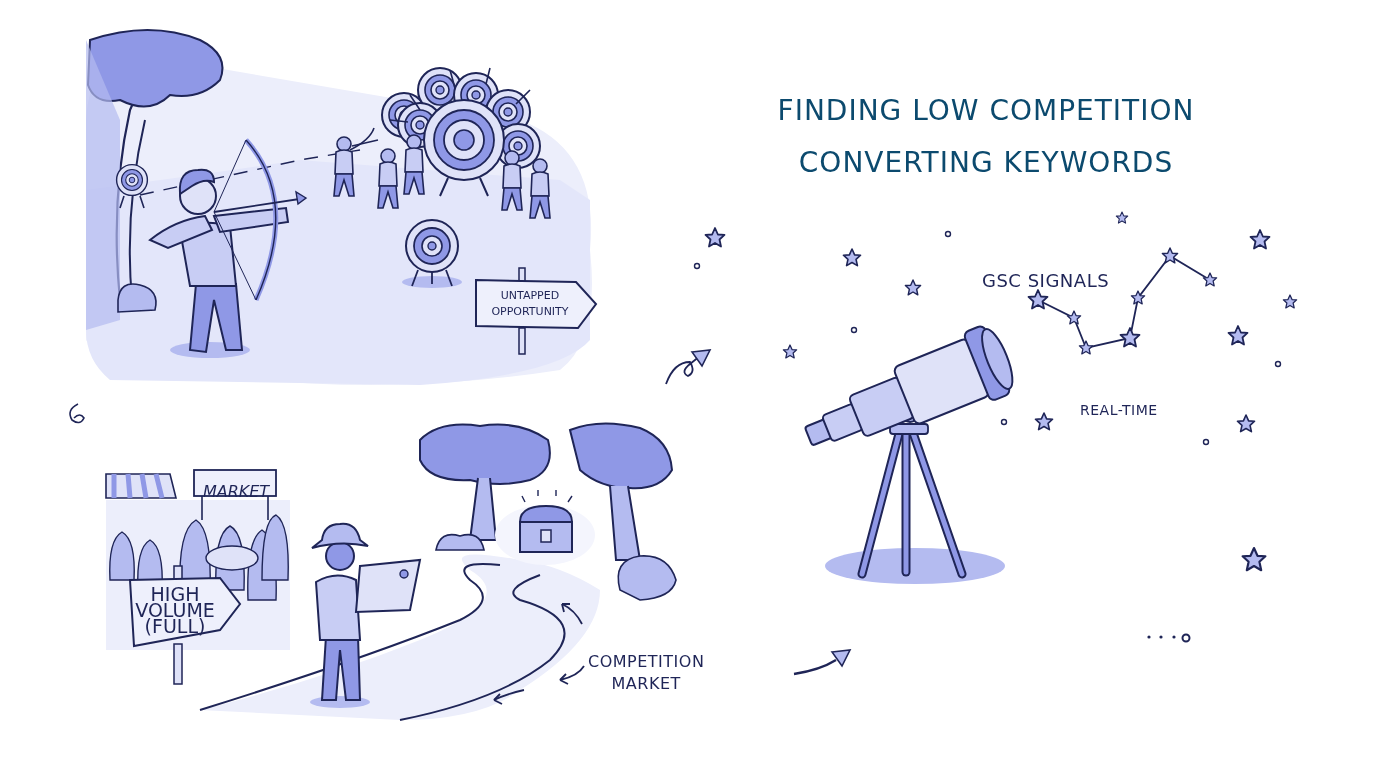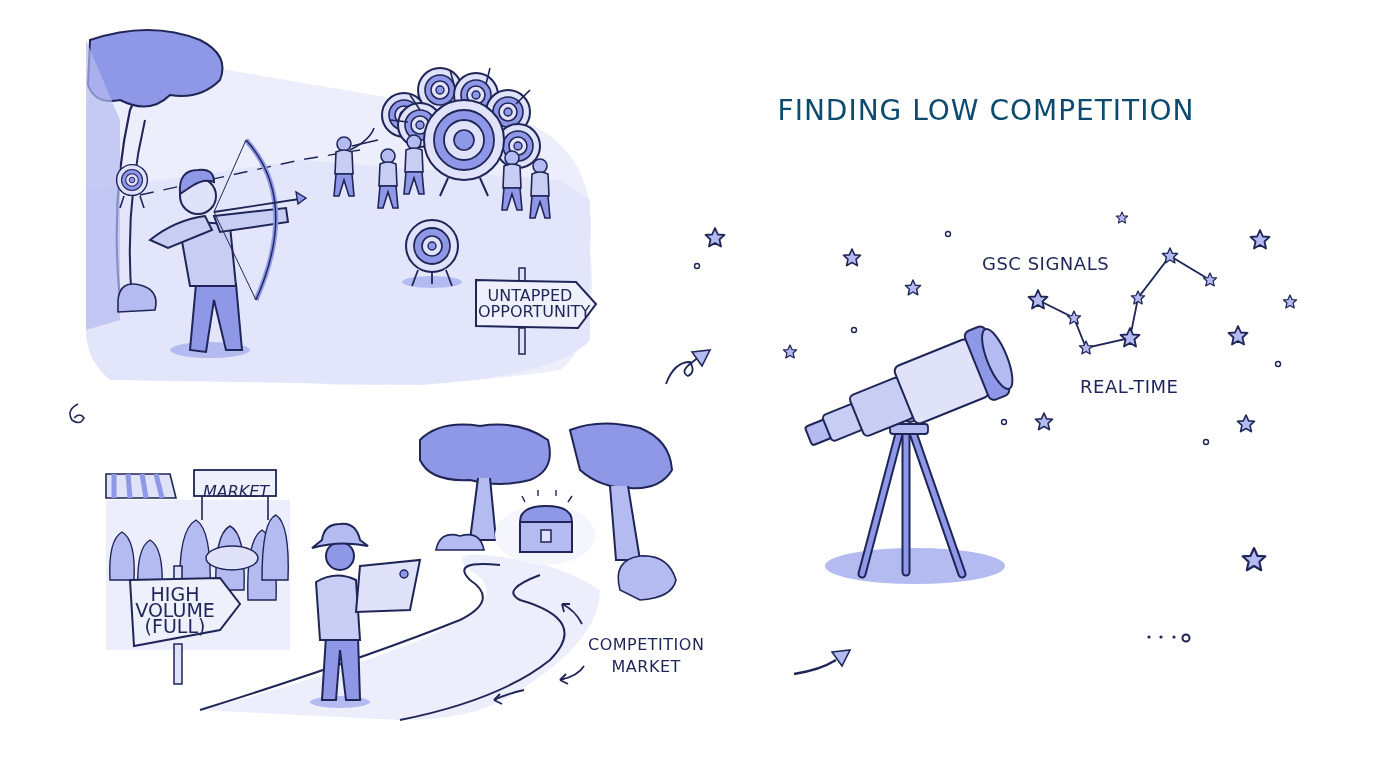--- a/index.html
+++ b/index.html
@@ -4,26 +4,26 @@
 <style>
   html, body { margin:0; padding:0; background:#ffffff; }
   body { width:1376px; height:768px; position:relative; overflow:hidden;
          font-family:"DejaVu Sans", sans-serif; color:#1f2557; }
   #stage { position:absolute; left:0; top:0; width:1376px; height:768px; }
   .title { position:absolute; left:616px; top:66px; width:740px; text-align:center;
            font-family:"DejaVu Sans", sans-serif; font-weight:normal; font-size:28px;
            line-height:52px; letter-spacing:1px; color:#0c4a6e; }
   .title .line { display:block; }
   .lbl { position:absolute; font-family:"DejaVu Sans", sans-serif; color:#1f2557;
-         text-align:center; letter-spacing:0.5px; }
+         text-align:center; letter-spacing:0.5px;margin-top:17px; }
   .lbl-gsc { left:982px; top:253px; font-size:18px; }
-  .lbl-rt { left:1080px; top:376px; font-size:18px; }
+  .lbl-rt { left:1080px; top:385px; font-size:14px; }
   .lbl-ct { left:588px; top:634px; font-size:16px; line-height:22px; }
   .sign-text { position:absolute; font-family:"DejaVu Sans", sans-serif; color:#1f2557;
-               text-align:center; font-size:16px; line-height:16px; }
+               text-align:center; font-size:11px; line-height:16px; }
   .sign-untapped { left:478px; top:288px; width:104px; }
   .sign-market { left:198px; top:484px; width:76px; font-size:16px;font-style:italic; }
   .sign-high { left:134px; top:586px; width:82px; font-size:19px; line-height:16px; }
 </style>
 </head>
 <body>
 
 <div id="stage">
 <svg width="1376" height="768" viewBox="0 0 1376 768" xmlns="http://www.w3.org/2000/svg">
   <defs>
@@ -237,20 +237,21 @@
       <circle cx="1149" cy="637" r="1.6"></circle>
       <circle cx="1161" cy="637" r="1.6"></circle>
       <circle cx="1174" cy="637" r="1.6"></circle>
     </g>
   </g>
 </svg>
 </div>
 
 <h1 class="title">
   <span class="line">FINDING LOW COMPETITION</span>
+  <span class="line">CONVERTING KEYWORDS</span>
 </h1>
 
 <div class="sign-text sign-untapped">
   <div>UNTAPPED</div>
   <div>OPPORTUNITY</div>
 </div>
 
 <div class="sign-text sign-market">MARKET</div>
 
 <div class="sign-text sign-high">

